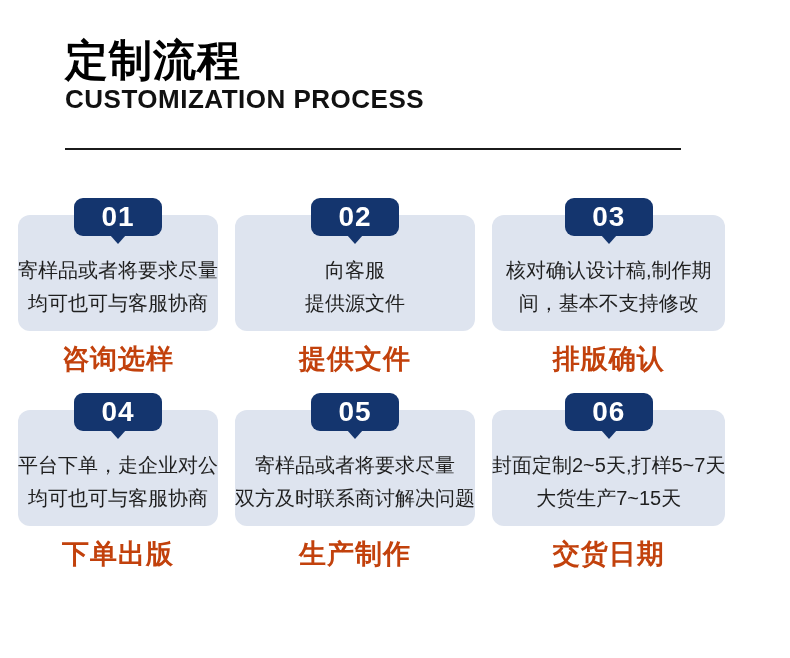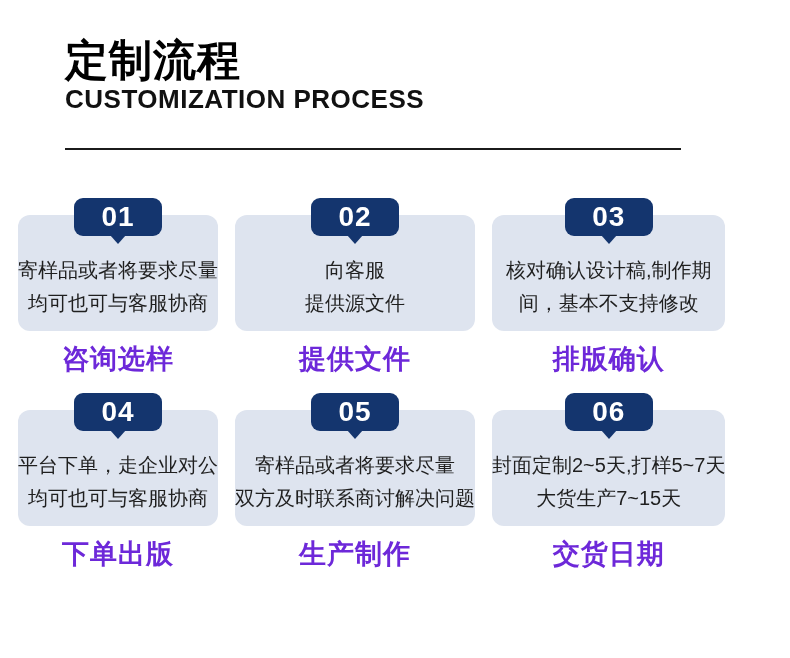--- a/index.html
+++ b/index.html
@@ -97,21 +97,21 @@
     font-size: 20px;
     line-height: 33px;
     color: #1f1f1f;
     white-space: nowrap;
     text-align: center;
   }
   .step-title {
     margin-top: 12px;
     font-size: 27px;
     font-weight: bold;
-    color: #6d28d9;
+    color: #c2410c;
     letter-spacing: 1px;
     line-height: 1.2;
   }
 </style>
 </head>
 <body>
 
 <div class="page">
 
   <div class="header">

